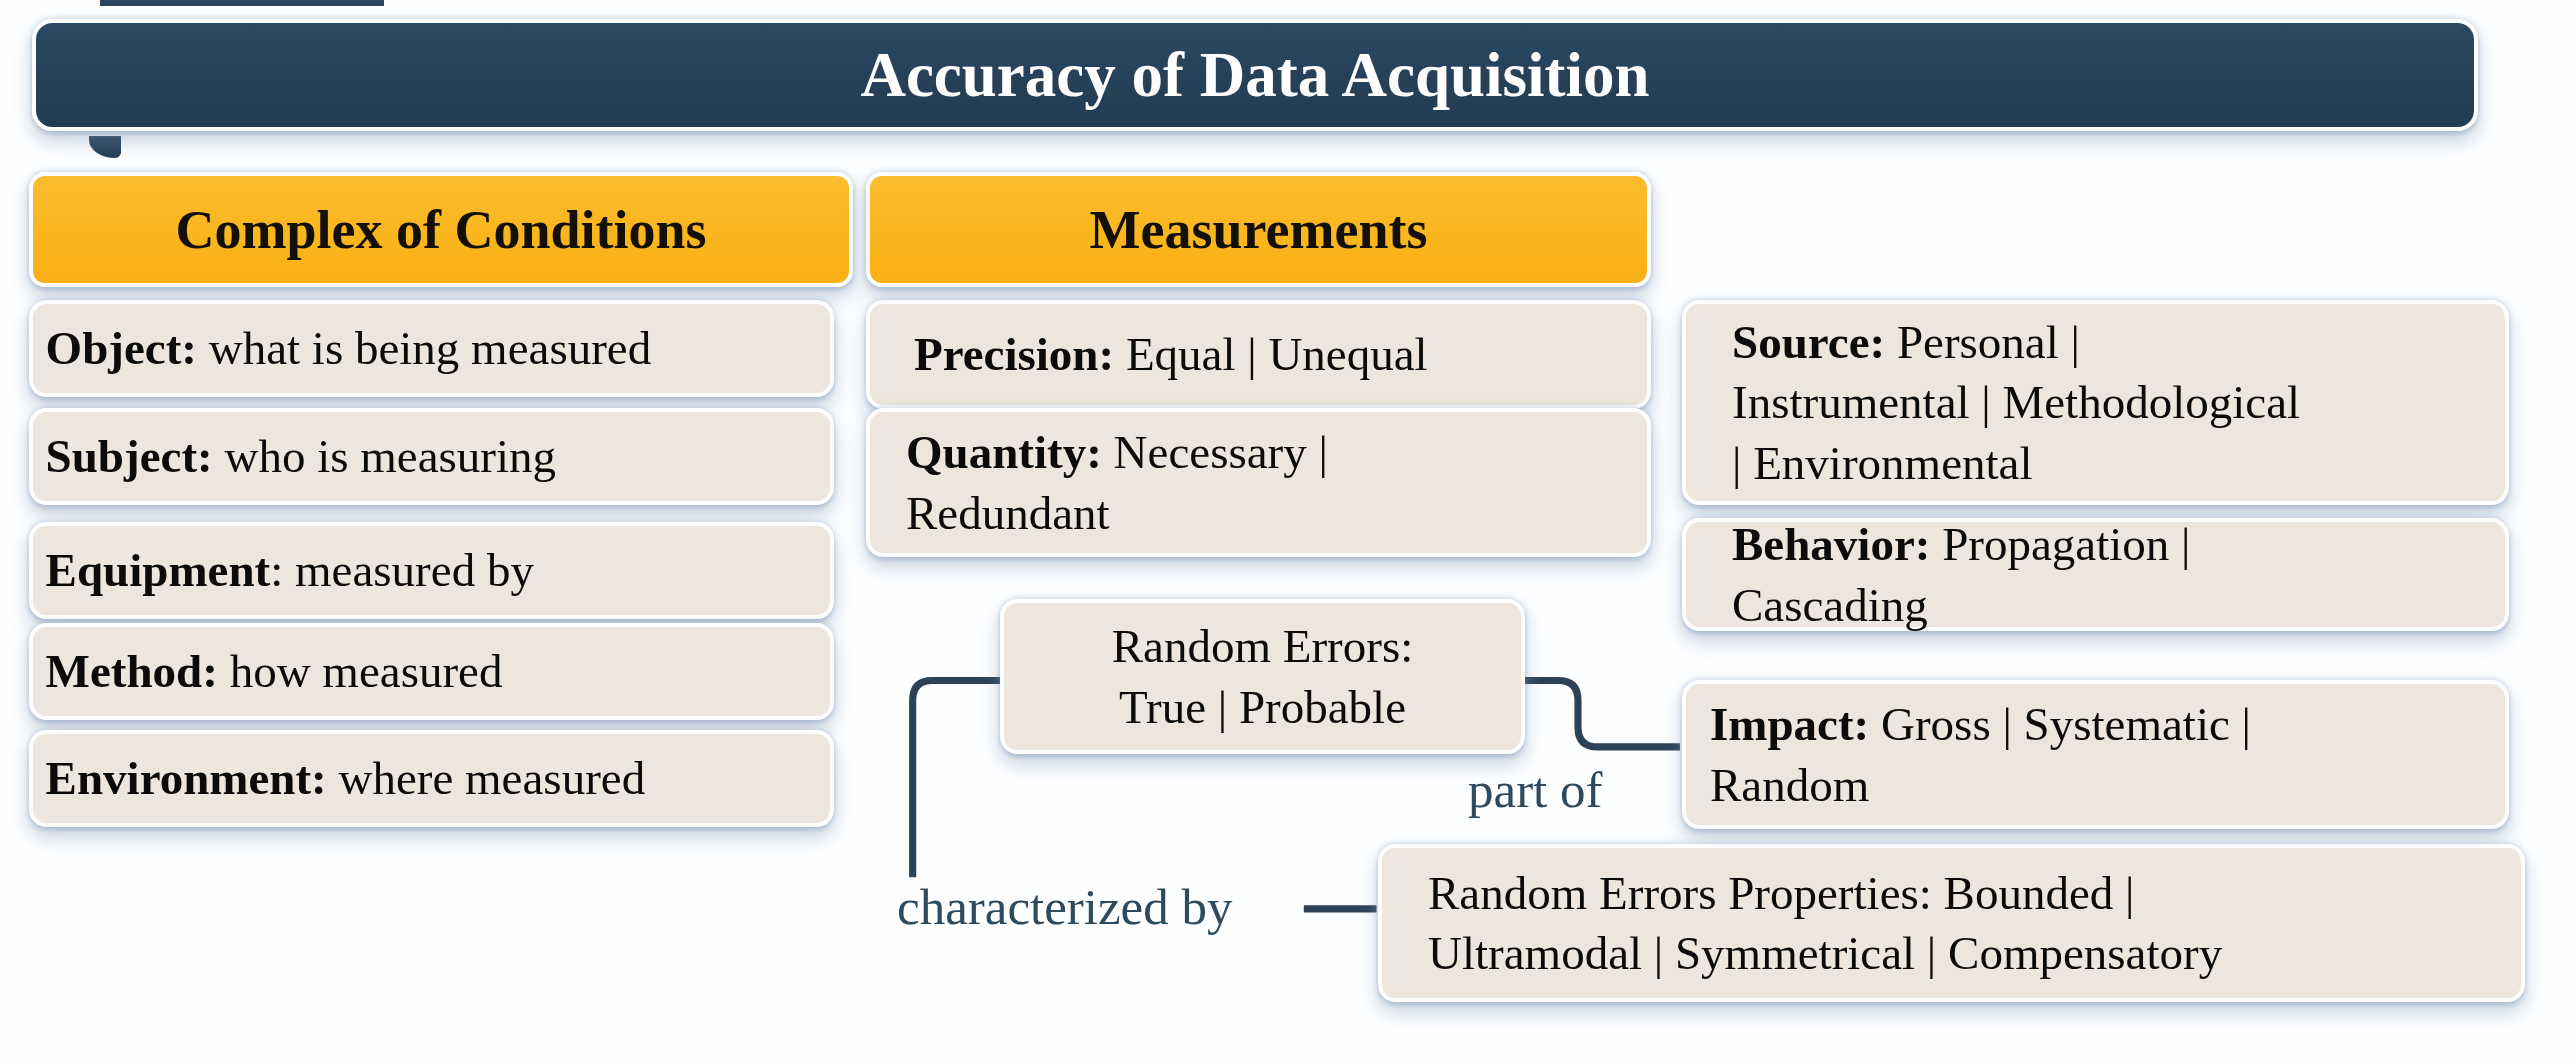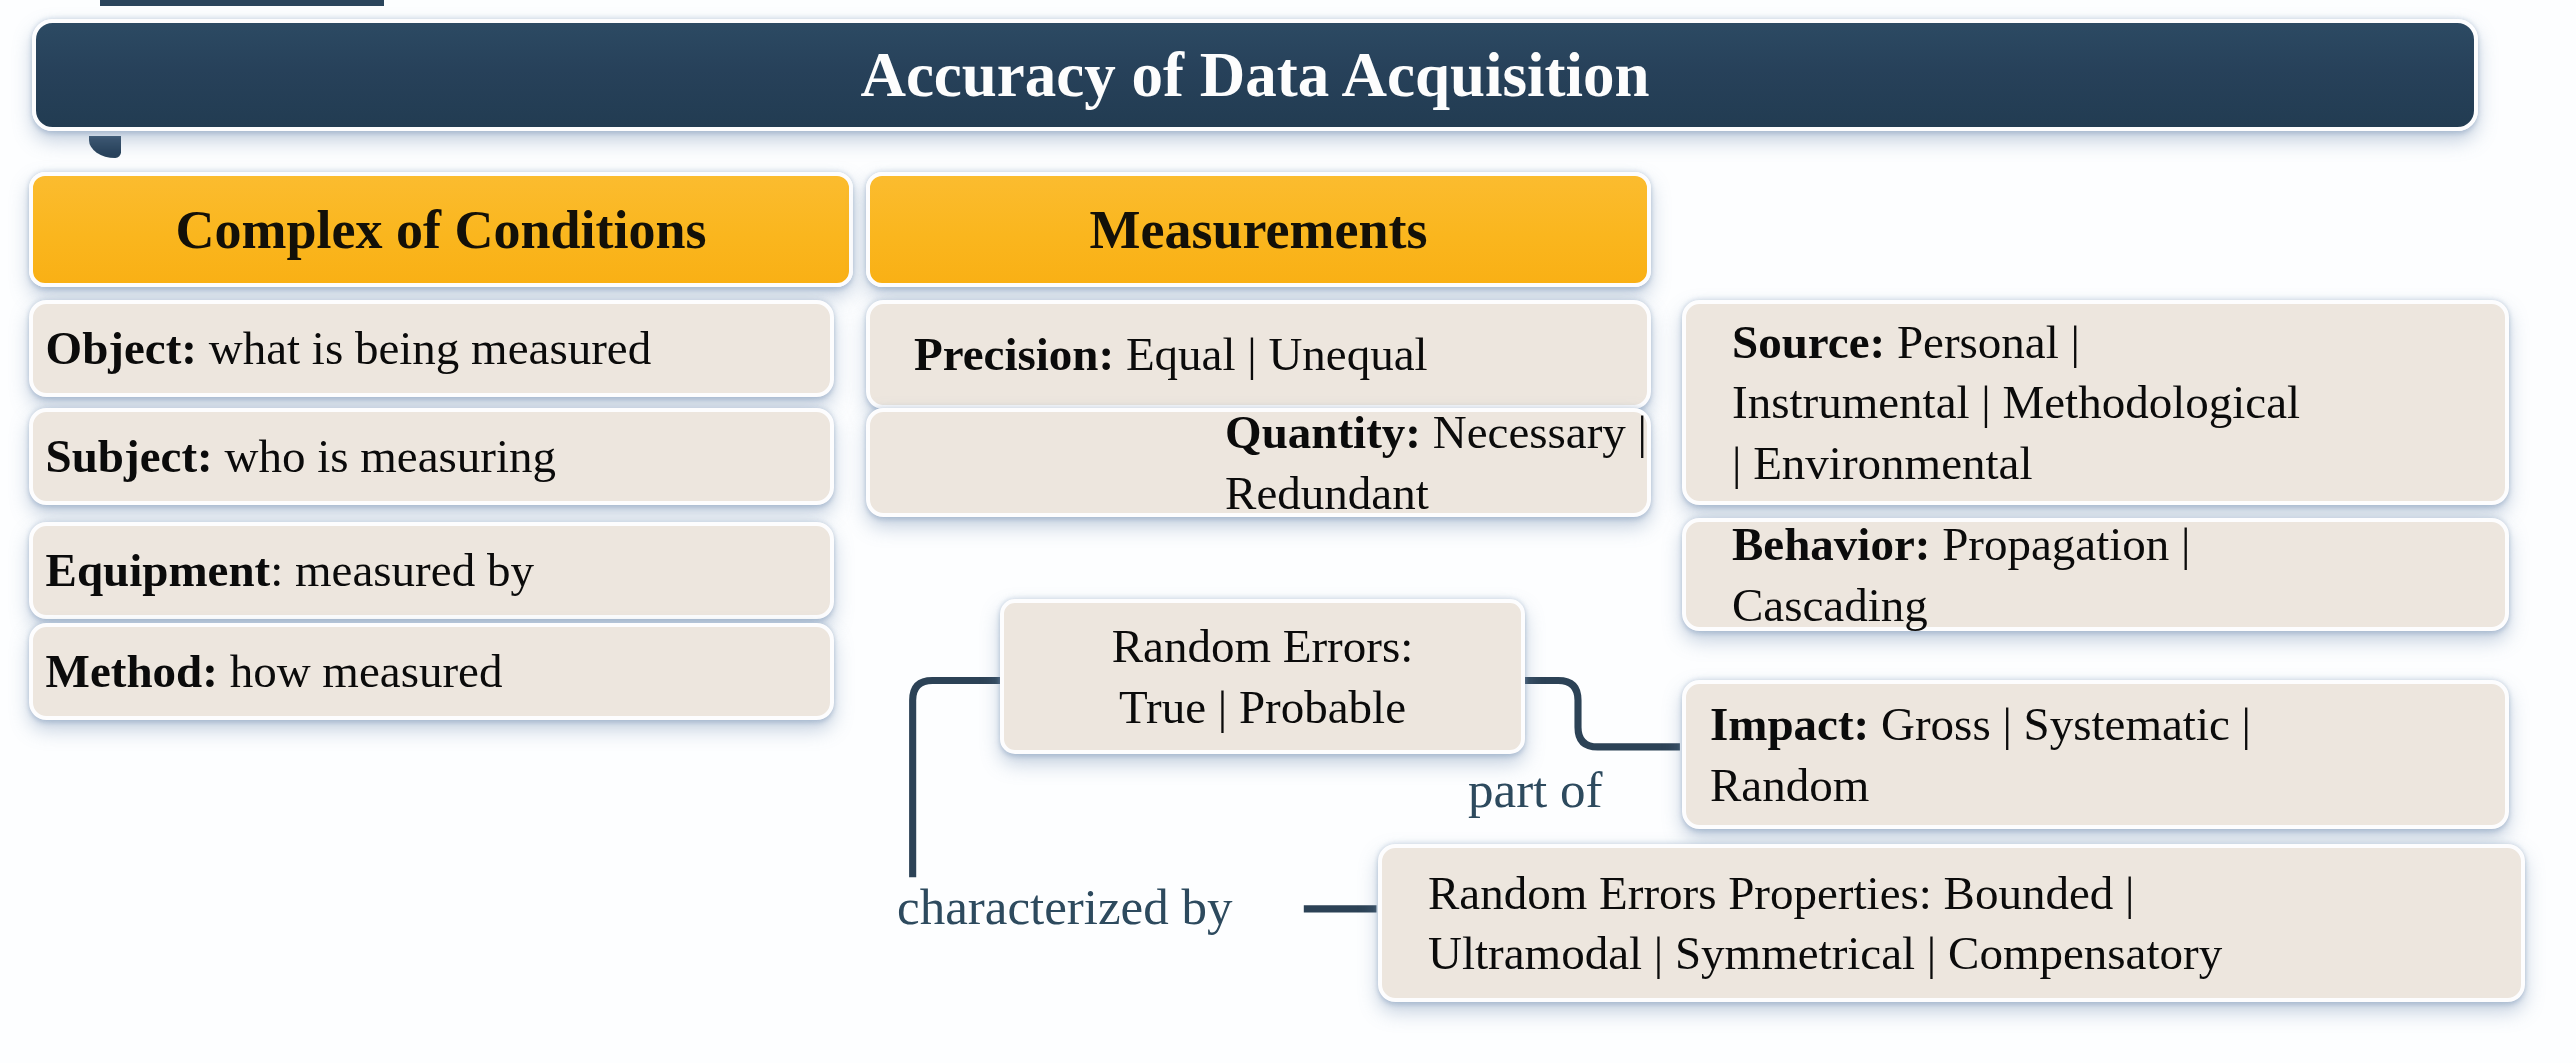--- a/index.html
+++ b/index.html
@@ -92,44 +92,47 @@
   </div>
   <div class="shadowed box" style="left:29px;top:408px;width:805px;height:97px;padding-left:12.6px;">
     <p class="t"><b>Subject:</b><span> who is measuring</span></p>
   </div>
   <div class="shadowed box" style="left:29px;top:515px;width:805px;height:97px;padding-left:12.6px;margin-top:7px;">
     <p class="t"><b>Equipment</b><span>: measured by</span></p>
   </div>
   <div class="shadowed box" style="left:29px;top:623px;width:805px;height:97px;padding-left:12.6px;">
     <p class="t"><b>Method:</b><span> how measured</span></p>
   </div>
+  <div class="shadowed box" style="left:29px;top:730px;width:805px;height:97px;padding-left:12.6px;">
+    <p class="t"><b>Environment:</b><span> where measured</span></p>
+  </div>
 
   <div class="shadowed box" style="left:866px;top:300px;width:785px;height:109px;padding-left:44px;">
     <p class="t"><b>Precision:</b><span> Equal | Unequal</span></p>
   </div>
-  <div class="shadowed box" style="left:866px;top:408px;width:785px;height:109px;padding-left:36px;justify-content:flex-end;">
+  <div class="shadowed box" style="left:866px;top:408px;width:785px;height:149px;padding-left:36px;">
     <p class="t"><b>Quantity:</b><span> Necessary |
 Redundant</span></p>
   </div>
 
   <div class="shadowed box" style="left:1682px;top:300px;width:827px;height:205px;padding-left:46px;">
     <p class="t"><b>Source:</b><span> Personal |
 Instrumental | Methodological
 | Environmental</span></p>
   </div>
   <div class="shadowed box" style="left:1682px;top:518px;width:827px;height:113px;padding-left:46px;">
     <p class="t"><b>Behavior:</b><span> Propagation |
 Cascading</span></p>
   </div>
   <div class="shadowed box" style="left:1682px;top:680px;width:827px;height:149px;padding-left:24px;">
     <p class="t"><b>Impact:</b><span> Gross | Systematic |
 Random</span></p>
   </div>
 
-  <div class="shadowed box centered" style="left:1000px;top:599px;width:525px;height:155px;border-radius:15px;">
+  <div class="shadowed box centered" style="left:1000px;top:599px;width:525px;height:155px;">
     <p class="t">Random Errors:
 True | Probable</p>
   </div>
   <div class="shadowed box" style="left:1378px;top:844px;width:1147px;height:158px;padding-left:46px;">
     <p class="t">Random Errors Properties: Bounded |
 Ultramodal | Symmetrical | Compensatory</p>
   </div>
 
   <div class="conn-label" style="left:1468px;top:762px;">part of</div>
   <div class="conn-label" style="left:897px;top:879px;">characterized by</div>

